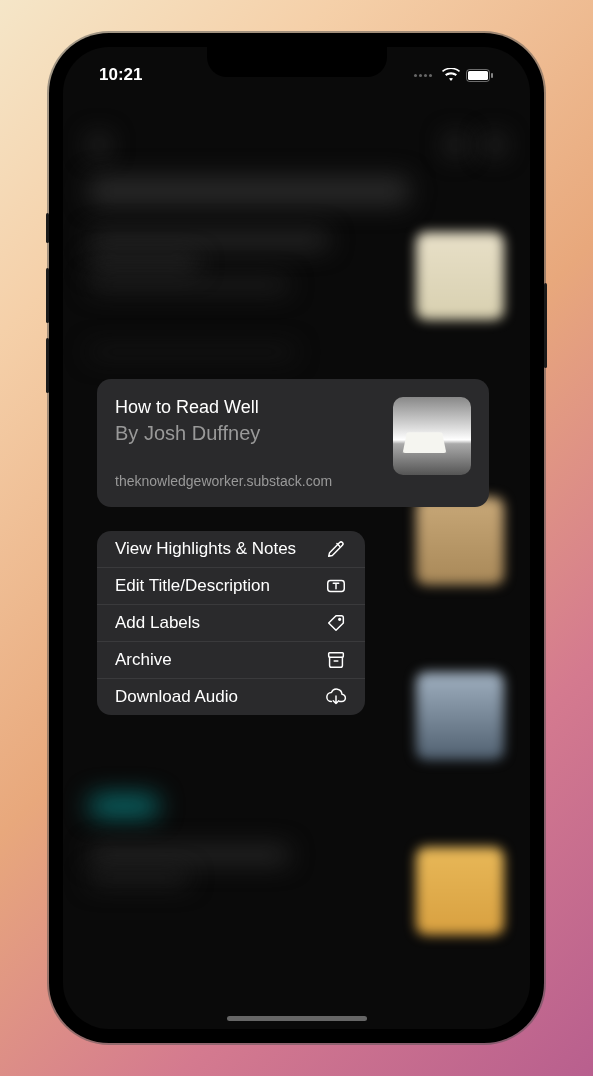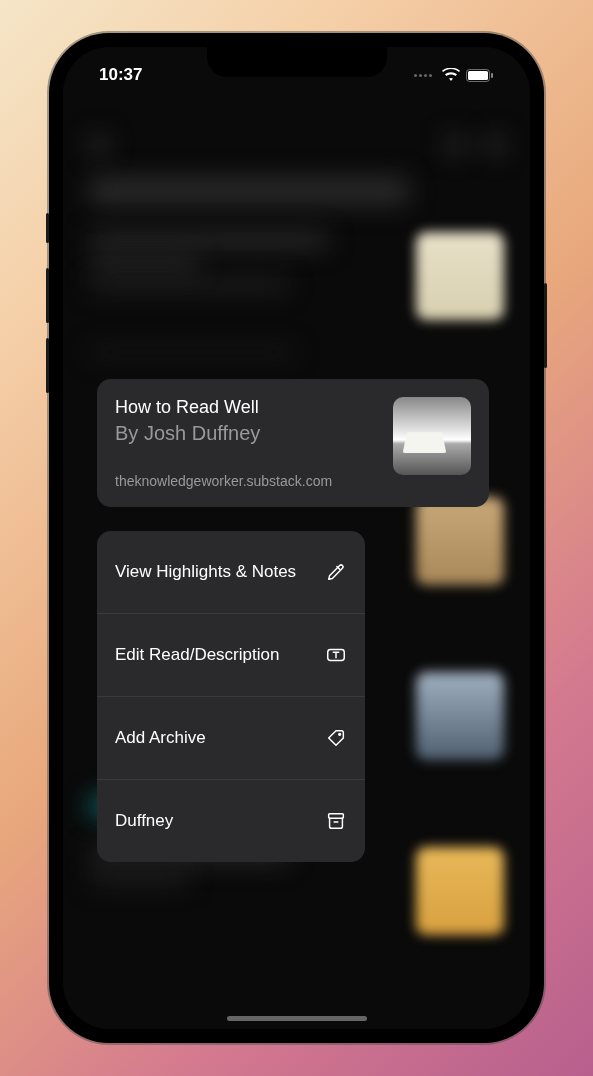--- a/index.html
+++ b/index.html
@@ -147,21 +147,21 @@
       width: 268px;
       background: #2a2a2c;
       border-radius: 14px;
       margin-top: 24px;
       overflow: hidden;
     }
     .menu-item {
       display: flex;
       justify-content: space-between;
       align-items: center;
-      padding: 30px 18px;
+      padding: 7px 18px;
       border-bottom: 1px solid rgba(255,255,255,0.08);
       cursor: pointer;
     }
     .menu-item:last-child { border-bottom: none; }
     .menu-label {
       color: #fff;
       font-size: 17px;
       font-weight: 400;
     }
     .menu-icon { color: #fff; display: flex; }
@@ -179,21 +179,21 @@
 <div class="phone-frame">
   <div class="side-btn" style="left:-3px;top:180px;width:3px;height:30px;"></div>
   <div class="side-btn" style="left:-3px;top:235px;width:3px;height:55px;"></div>
   <div class="side-btn" style="left:-3px;top:305px;width:3px;height:55px;"></div>
   <div class="side-btn" style="right:-3px;top:250px;width:3px;height:85px;"></div>
 
   <div class="phone-screen">
     <div class="notch"></div>
 
     <div class="status-bar">
-      <span>10:37</span>
+      <span>10:21</span>
       <div class="status-right">
         <div class="dots">
           <div class="dot"></div>
             <div class="dot"></div>
             <div class="dot"></div>
             <div class="dot"></div>
         </div>
         <span class="wifi-icon">
           <svg width="18" height="14" viewBox="0 0 18 14" fill="none">
               <path d="M9 13L11 10.5C10 9.8 8 9.8 7 10.5L9 13Z M4.5 8C7 6 11 6 13.5 8L15 6.2C11.5 3.5 6.5 3.5 3 6.2L4.5 8Z M1 4C5.5 0 12.5 0 17 4L18 2.7C13 -1.5 5 -1.5 0 2.7L1 4Z" fill="white"></path>
@@ -244,45 +244,54 @@
         <div class="menu-item">
           <span class="menu-label">View Highlights &amp; Notes</span>
           <span class="menu-icon">
             <svg width="22" height="22" viewBox="0 0 24 24" fill="none" stroke="white" stroke-width="1.6" stroke-linecap="round" stroke-linejoin="round">
                 <path d="M4 20l4-1 11-11a2 2 0 0 0-3-3L5 16l-1 4z"></path>
                 <path d="M13 6l3 3"></path>
               </svg>
           </span>
         </div>
         <div class="menu-item">
-          <span class="menu-label">Edit Read/Description</span>
+          <span class="menu-label">Edit Title/Description</span>
           <span class="menu-icon">
             <svg width="22" height="22" viewBox="0 0 24 24" fill="none" stroke="white" stroke-width="1.6" stroke-linecap="round">
                 <rect x="3" y="6" width="18" height="12" rx="3"></rect>
                 <path d="M9 9h6M12 9v6"></path>
               </svg>
           </span>
         </div>
         <div class="menu-item">
-          <span class="menu-label">Add Archive</span>
+          <span class="menu-label">Add Labels</span>
           <span class="menu-icon">
             <svg width="22" height="22" viewBox="0 0 24 24" fill="none" stroke="white" stroke-width="1.6" stroke-linecap="round" stroke-linejoin="round">
                 <path d="M20 12l-8 8-8-8 8-8h6a2 2 0 0 1 2 2v6z"></path>
                 <circle cx="16" cy="8" r="1" fill="white"></circle>
               </svg>
           </span>
         </div>
         <div class="menu-item">
-          <span class="menu-label">Duffney</span>
+          <span class="menu-label">Archive</span>
           <span class="menu-icon">
             <svg width="22" height="22" viewBox="0 0 24 24" fill="none" stroke="white" stroke-width="1.6" stroke-linecap="round">
                 <rect x="4" y="4" width="16" height="5" rx="1"></rect>
                 <path d="M5 9v9a2 2 0 0 0 2 2h10a2 2 0 0 0 2-2V9"></path>
                 <path d="M10 13h4"></path>
               </svg>
           </span>
         </div>
+        <div class="menu-item">
+          <span class="menu-label">Download Audio</span>
+          <span class="menu-icon">
+            <svg width="22" height="22" viewBox="0 0 24 24" fill="none" stroke="white" stroke-width="1.6" stroke-linecap="round" stroke-linejoin="round">
+                <path d="M7 17a5 5 0 0 1 0-10 6 6 0 0 1 11.5 2A4 4 0 0 1 18 17h-2"></path>
+                <path d="M12 11v8M9 16l3 3 3-3"></path>
+              </svg>
+          </span>
+        </div>
       </div>
     </div>
 
     <div class="home-indicator"></div>
   </div>
 </div>
 
 </body></html>

